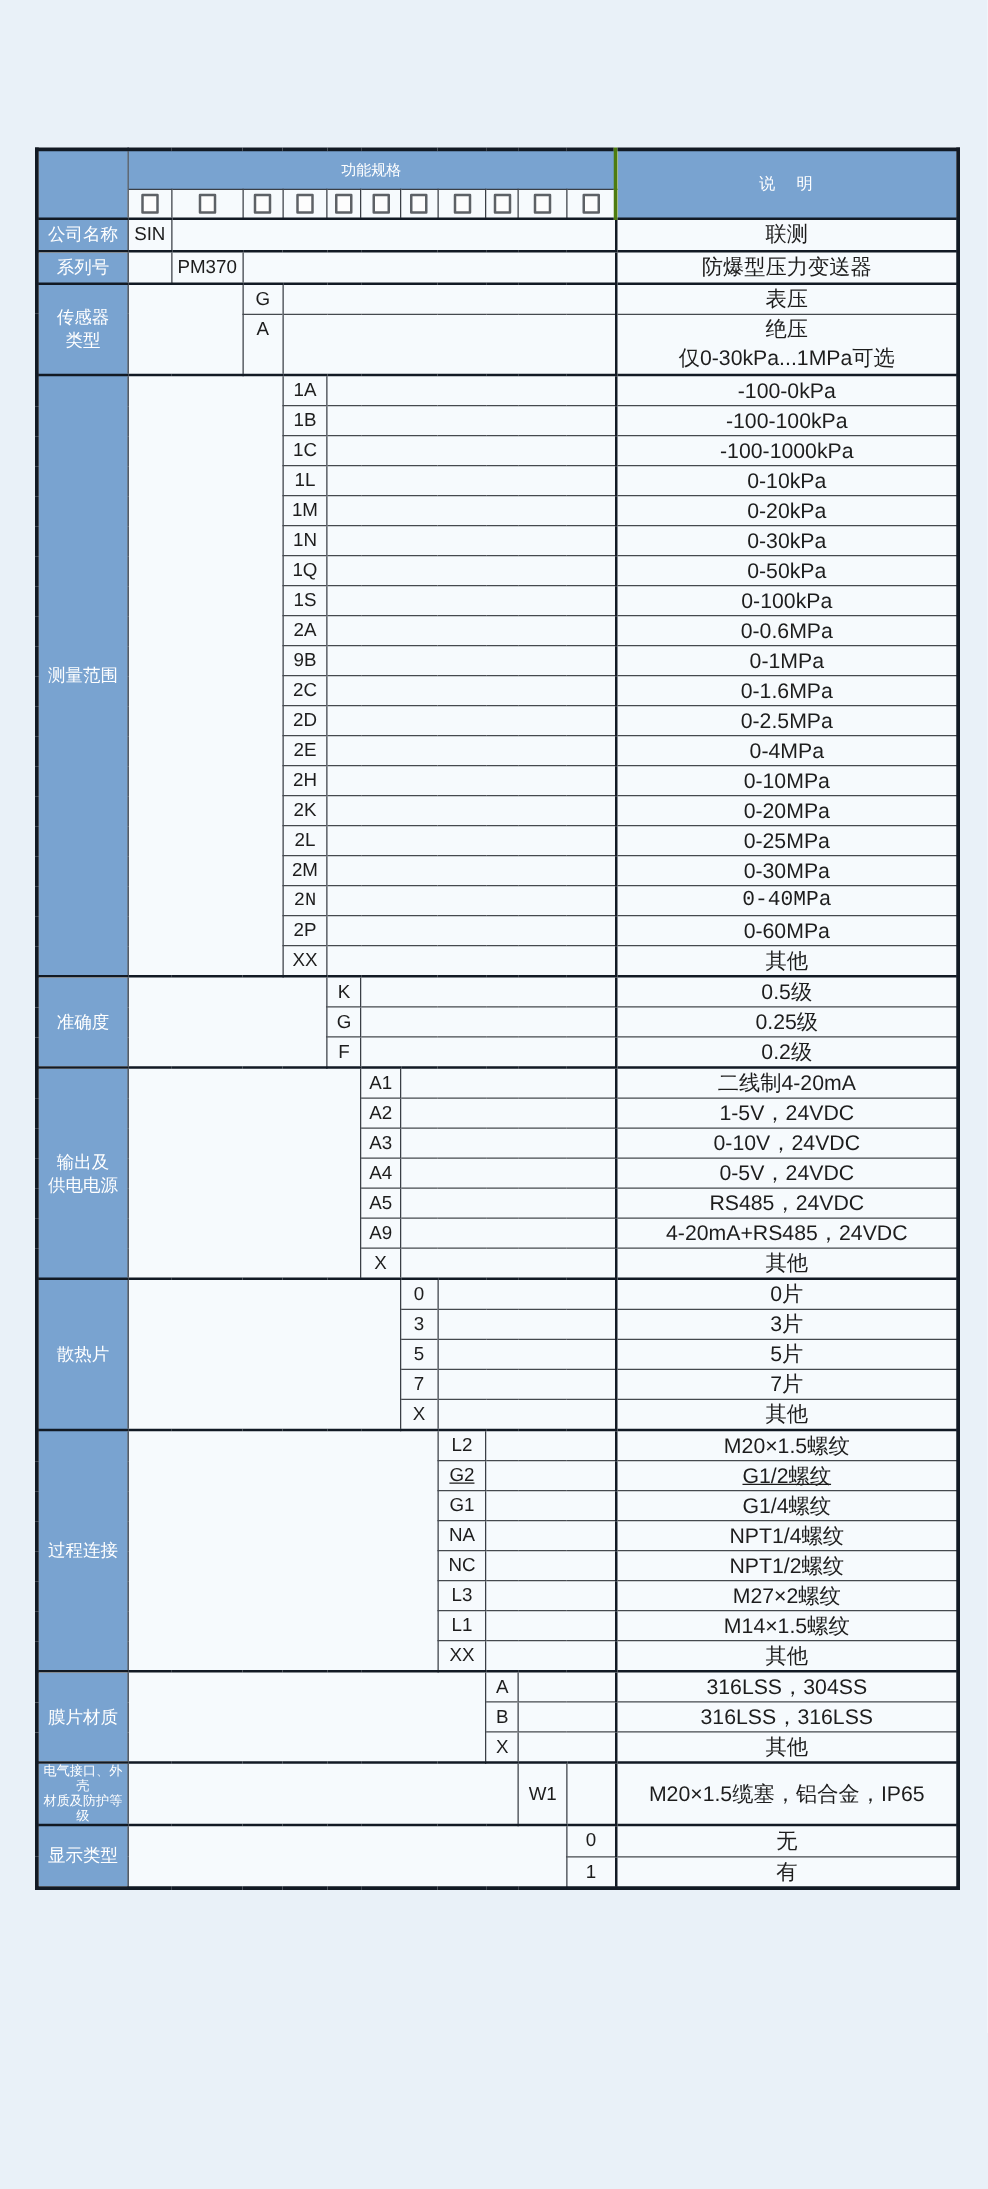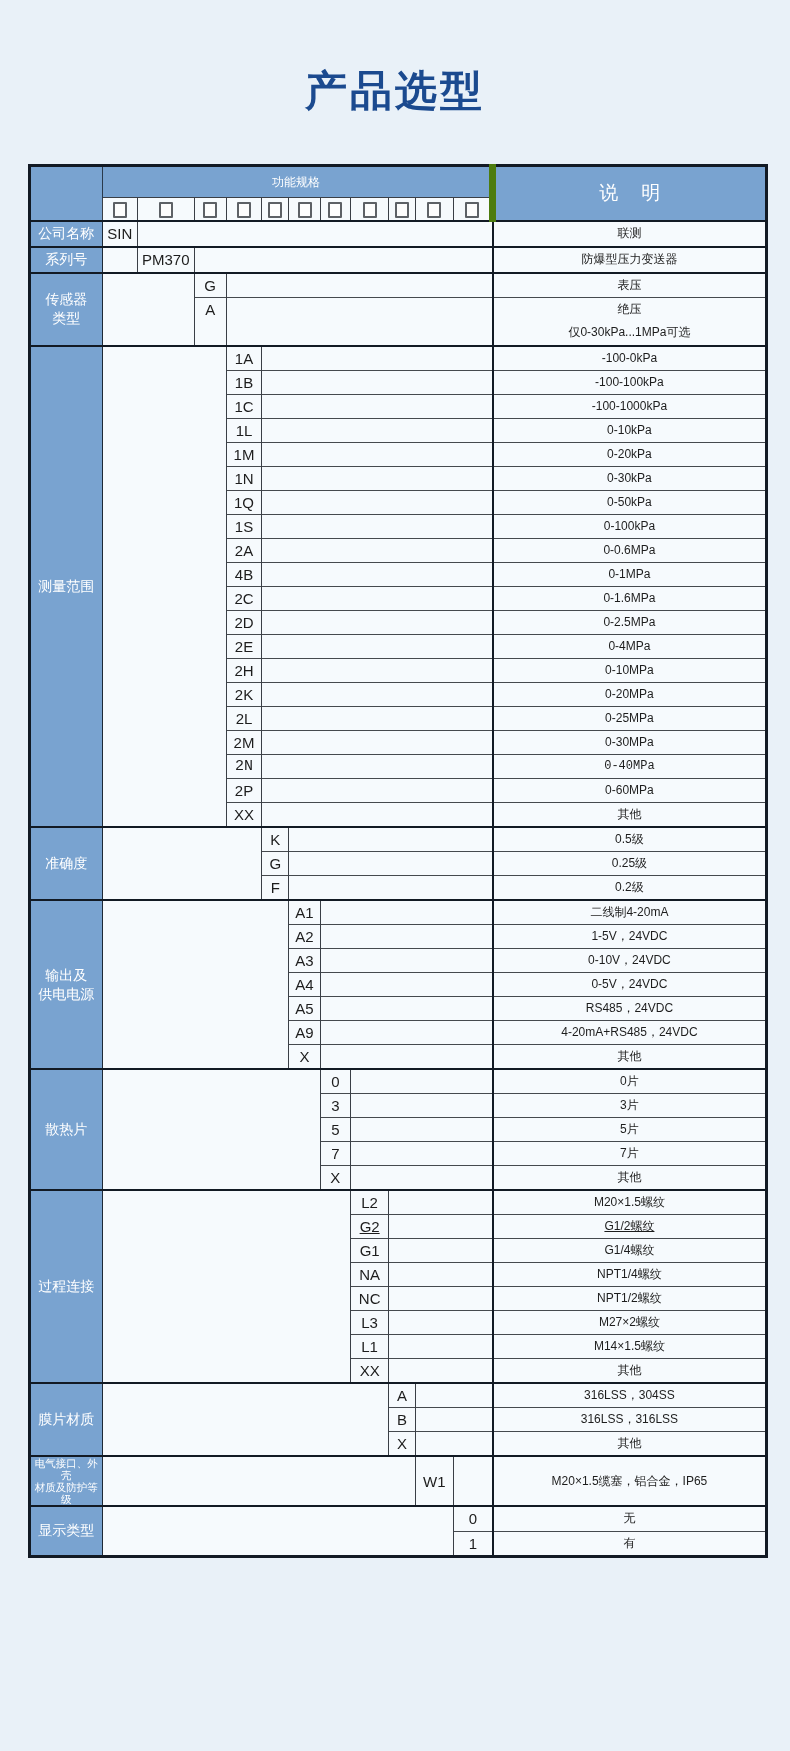--- a/index.html
+++ b/index.html
@@ -27,21 +27,21 @@
     width:740px;
     border:3px solid #121a24;
     background:#f6fafd;
   }
   td,th{padding:0;overflow:hidden;white-space:nowrap;}
   
   th.corner, th.spec, th.desch{
     background:#79a3d0;color:#ffffff;font-weight:normal;
   }
   th.spec{font-size:12px;height:30px;border-left:1px solid #2a3a4c;}
-  th.desch{font-size:19px;letter-spacing:2px;border-left:7px solid #4d7c0f;}
+  th.desch{font-size:13px;letter-spacing:2px;border-left:3px solid #4d7c0f;}
   tr.hdr2{height:23px;}
   tr.hdr2 td.cb{
     background:#f6fafd;
     border:1px solid #3a3f46;
     border-top:1px solid #3a3f46;
     text-align:center;vertical-align:middle;
   }
   span.box{
     display:inline-block;width:10px;height:12px;
     border:2px solid #5d6166;border-radius:1px;background:#fdfdfd;
@@ -70,31 +70,30 @@
     border-right:1px solid #3a3f46;
     margin-left:38px;
   }
   td.code.vtop{vertical-align:top;padding-top:3px;}
   td.gap{
     background:#f6fafd;
     border-top:1px solid #45494e;
   }
   td.desc{
     background:#f6fafd;
-    font-size:12px;line-height:23px;text-align:center;vertical-align:middle;
+    font-size:17px;line-height:23px;text-align:center;vertical-align:middle;
     border-top:1px solid #45494e;
     border-left:2px solid #121a24;
   }
   td.st{border-top:2px solid #121a24;}
 </style>
 </head>
 <body>
 
 <div class="page">
-  <h1 class="title">产品选型</h1>
 
   <table class="sel">
     <colgroup id="cols">
         <col style="width: 72px;">
         <col style="width: 35px;">
         <col style="width: 56px;">
         <col style="width: 32px;">
         <col style="width: 35px;">
         <col style="width: 27px;">
         <col style="width: 31px;">
@@ -192,21 +191,21 @@
           <td class="code">1S</td>
           <td class="gap" colspan="7"></td>
           <td class="desc">0-100kPa</td>
         </tr>
         <tr style="height: 24px;">
           <td class="code">2A</td>
           <td class="gap" colspan="7"></td>
           <td class="desc">0-0.6MPa</td>
         </tr>
         <tr style="height: 24px;">
-          <td class="code">4B</td>
+          <td class="code">9B</td>
           <td class="gap" colspan="7"></td>
           <td class="desc">0-1MPa</td>
         </tr>
         <tr style="height: 24px;">
           <td class="code">2C</td>
           <td class="gap" colspan="7"></td>
           <td class="desc">0-1.6MPa</td>
         </tr>
         <tr style="height: 24px;">
           <td class="code">2D</td>

